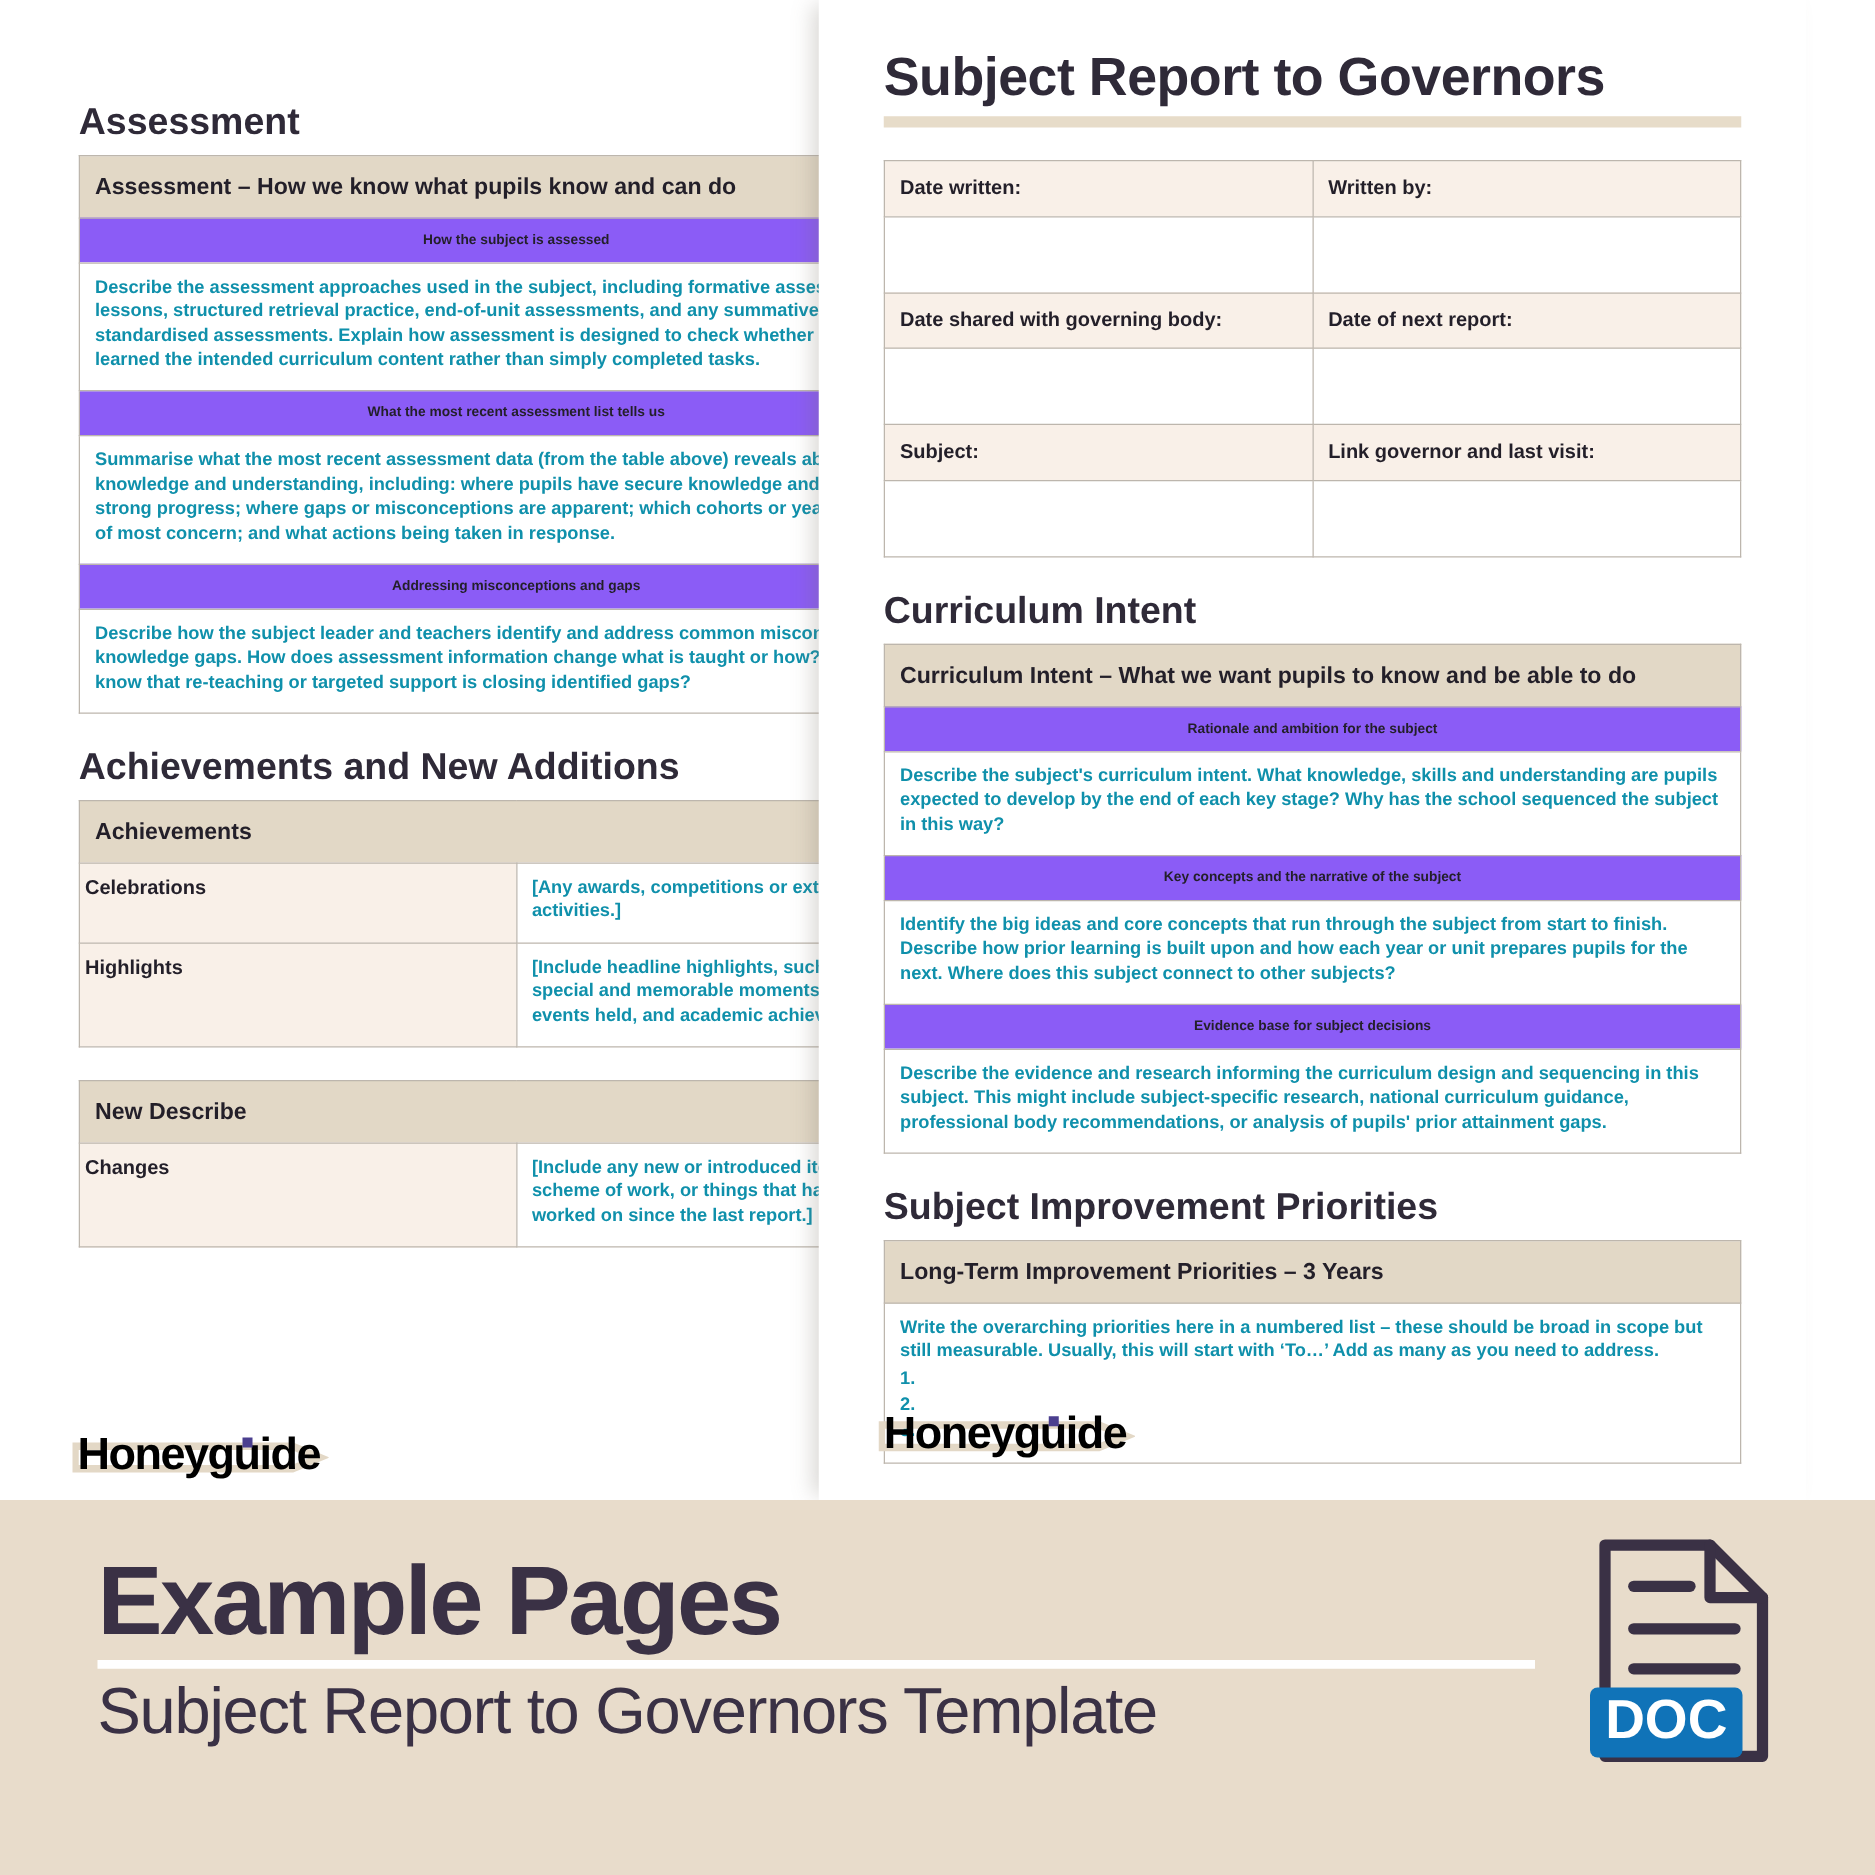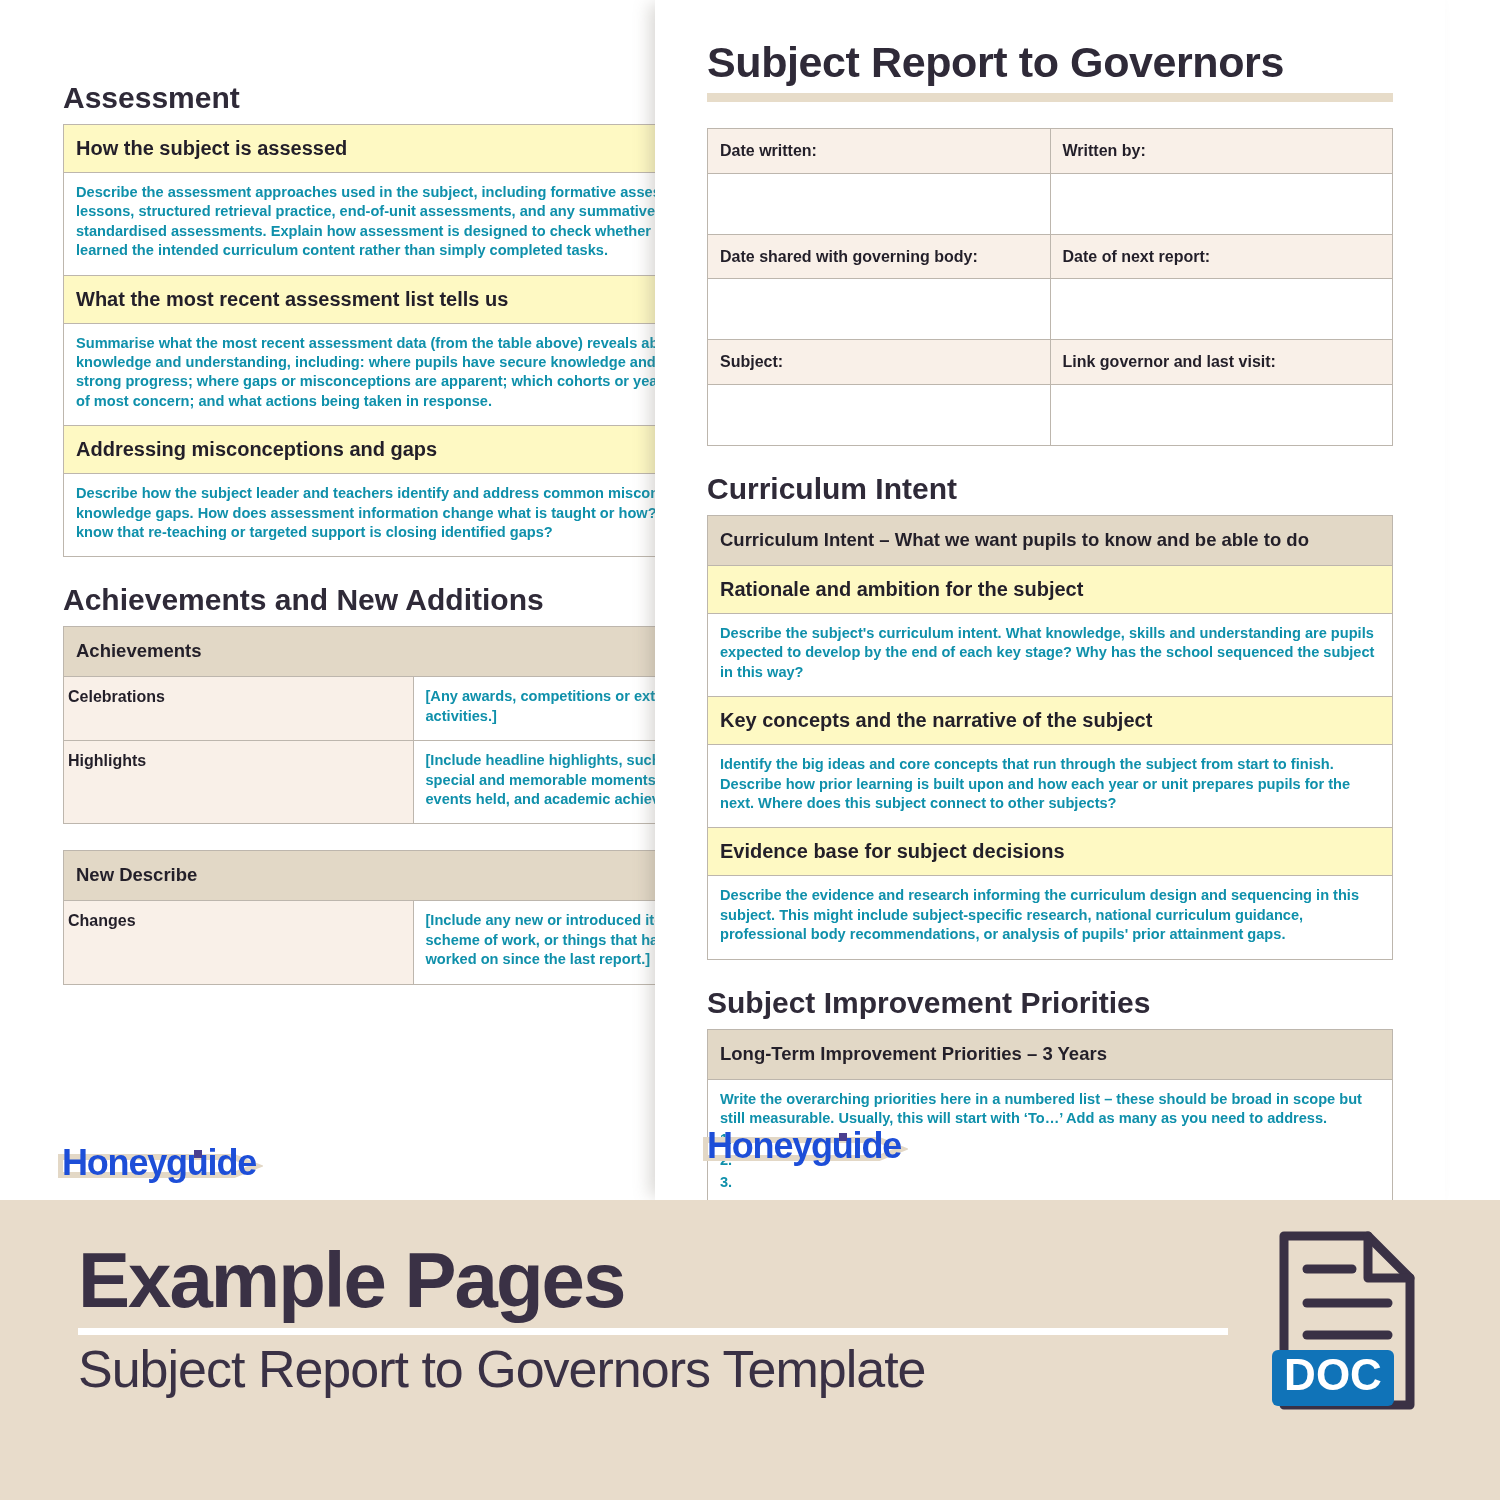--- a/index.html
+++ b/index.html
@@ -86,24 +86,25 @@
   }
   .row-blank td{background:#ffffff;height:42px;}
   .hdr-band td{
     background:#e2d8c6;
     font-weight:bold;
     font-size:18.5px;
     padding:12px 12px;
     color:#231f29;
   }
   .sub-band td{
-    background:#fef9c3;
-    font-weight:bold;
-    font-size:20px;
+    background:#8b5cf6;
+    font-weight:bold;
+    font-size:11px;
     padding:10px 12px;
+    text-align:center;
   }
   .guide td, td.guide{
     background:#ffffff;
     color:#0f90ab;
     font-weight:bold;
     font-size:14.6px;
     line-height:1.33;
     padding:10px 12px 14px 12px;
   }
   td.label-cell{
@@ -130,21 +131,21 @@
     line-height:1.35;
   }
   .left-table-wrap{margin-left:8px;width:700px;}
 
   
   .logo{position:relative;display:inline-block;height:46px;}
   .logo-word{
     position:relative;
     font-size:36px;
     font-weight:bold;
-    color:#1d4ed8;
+    color:#000000;
     letter-spacing:-1.2px;
     line-height:46px;
     z-index:2;
     padding-right:6px;
   }
   .logo-chev{
     position:absolute;left:-4px;top:9px;
     width:205px;height:34px;
     z-index:1;
   }
@@ -182,20 +183,23 @@
 <div class="stage">
 
   <div class="page page-left">
 
 
     <h2 class="sec-title">Assessment</h2>
 
     <div class="left-table-wrap">
       <table class="tbl">
         <tbody>
+            <tr class="hdr-band">
+          <td>Assessment – How we know what pupils know and can do</td>
+        </tr>
         <tr class="sub-band">
           <td>How the subject is assessed</td>
         </tr>
         <tr>
           <td class="guide">Describe the assessment approaches used in the subject, including formative assessment within lessons, structured retrieval practice, end-of-unit assessments, and any summative or standardised assessments. Explain how assessment is designed to check whether pupils have learned the intended curriculum content rather than simply completed tasks.</td>
         </tr>
         <tr class="sub-band">
           <td>What the most recent assessment list tells us</td>
         </tr>
         <tr>

